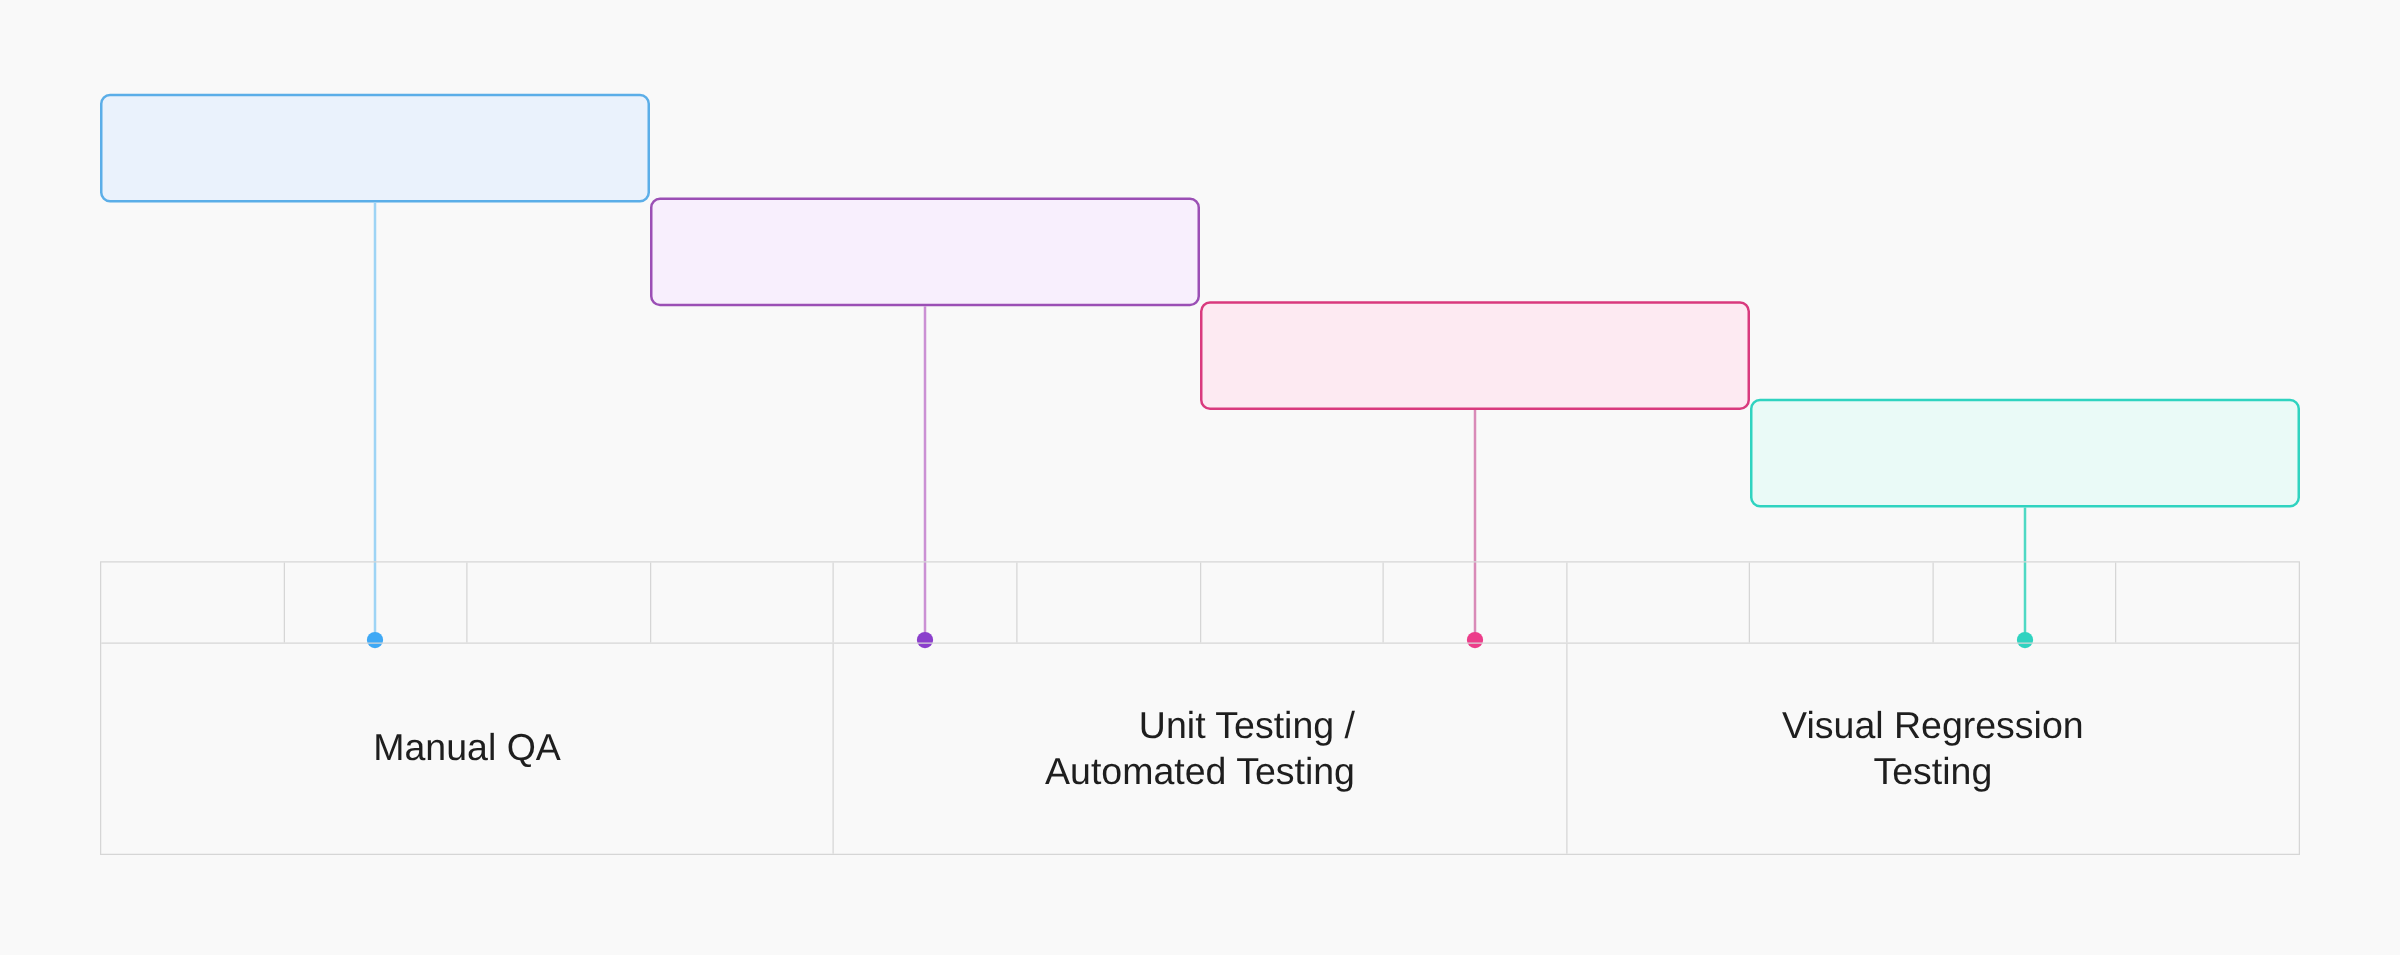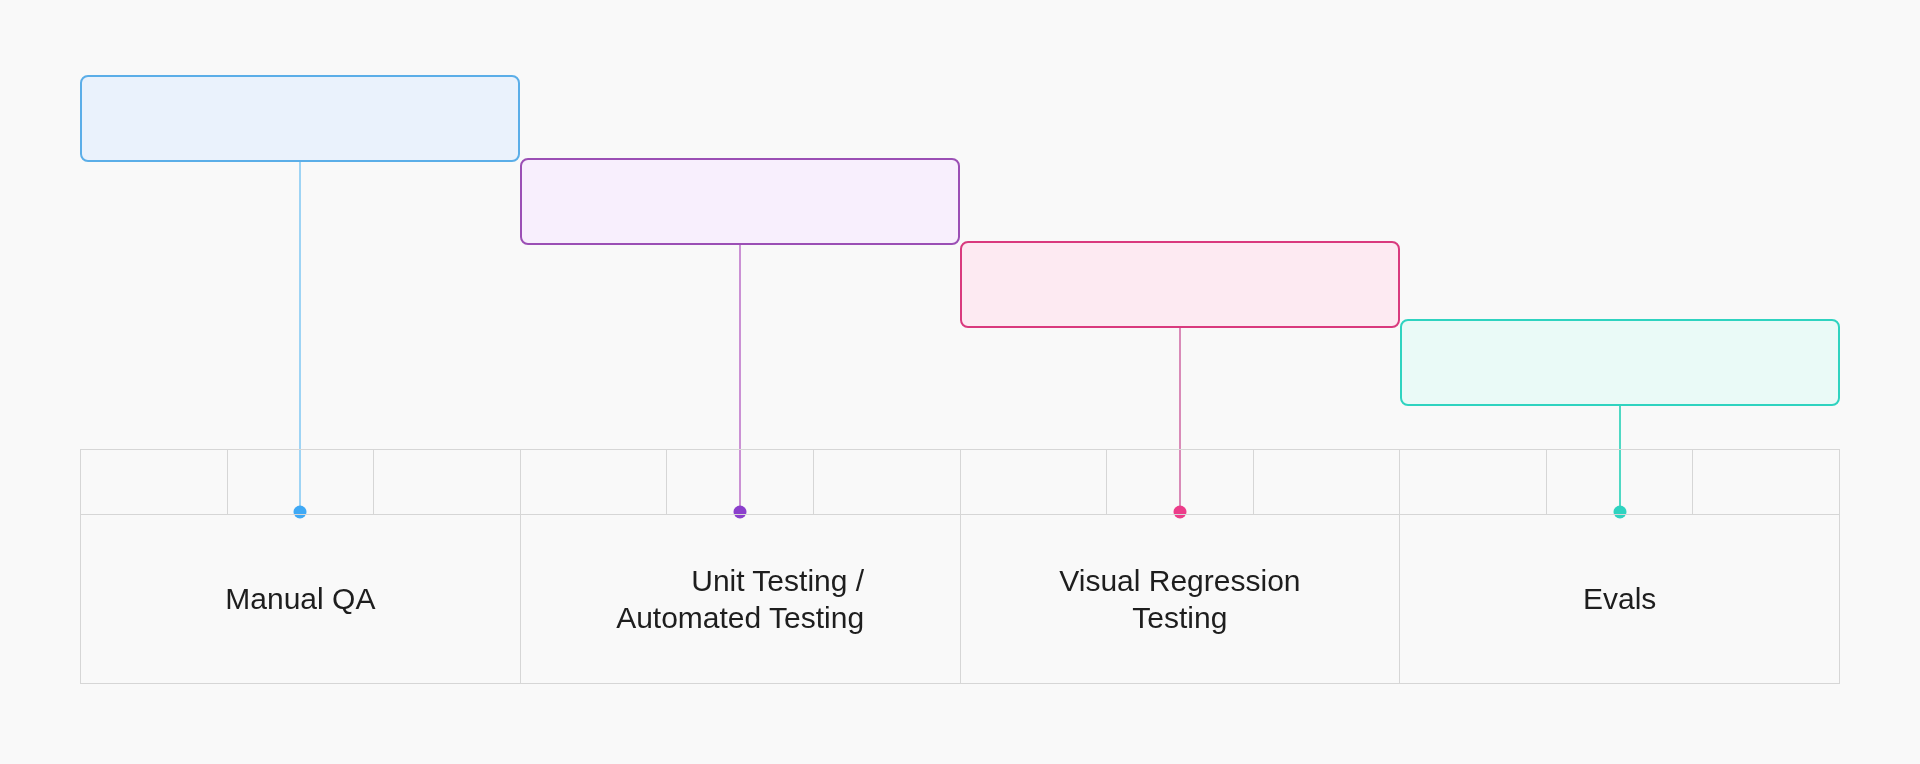--- a/index.html
+++ b/index.html
@@ -149,19 +149,16 @@
           <div class="label-text">Manual QA</div>
         </div>
         <div class="label-cell" style="border-right-color: rgb(214, 214, 214); text-align: right;">
           <div class="label-text">Unit Testing /
 Automated Testing</div>
         </div>
         <div class="label-cell" style="border-right-color: rgb(214, 214, 214);">
           <div class="label-text">Visual Regression
 Testing</div>
         </div>
-        <div class="label-cell" style="border-right-color: rgb(214, 214, 214);">
-          <div class="label-text">Evals</div>
-        </div>
       </div>
   </div>
 
 </div>
 
 </body></html>

